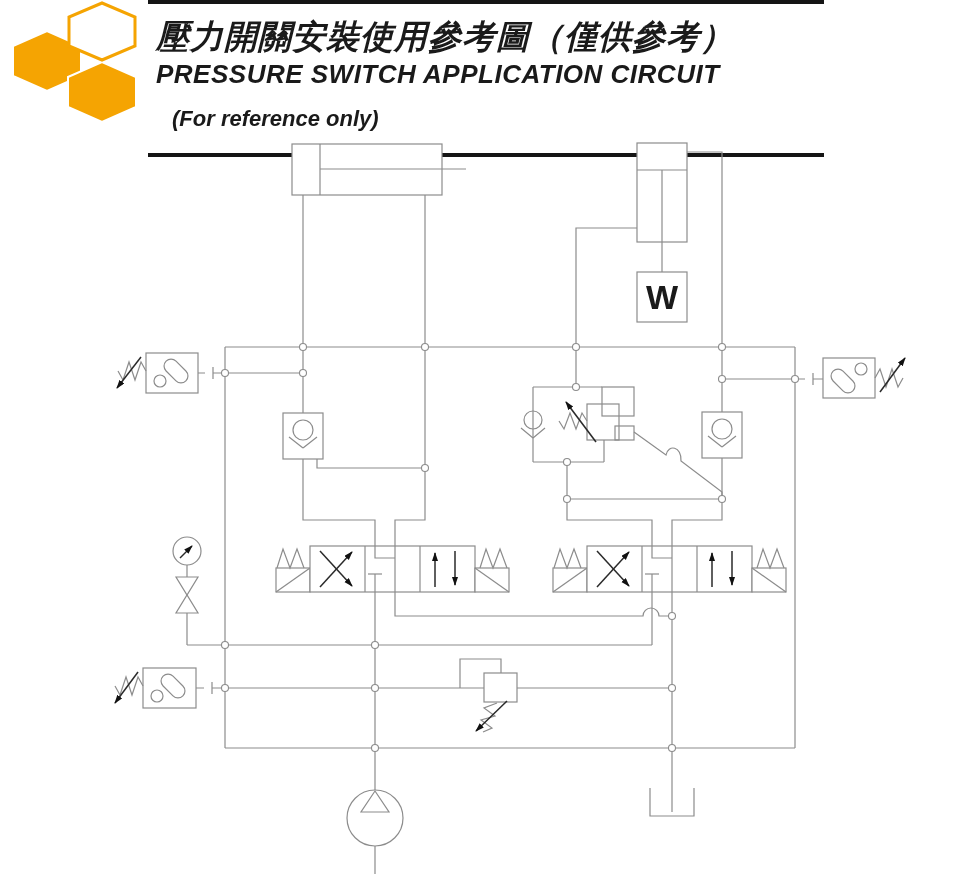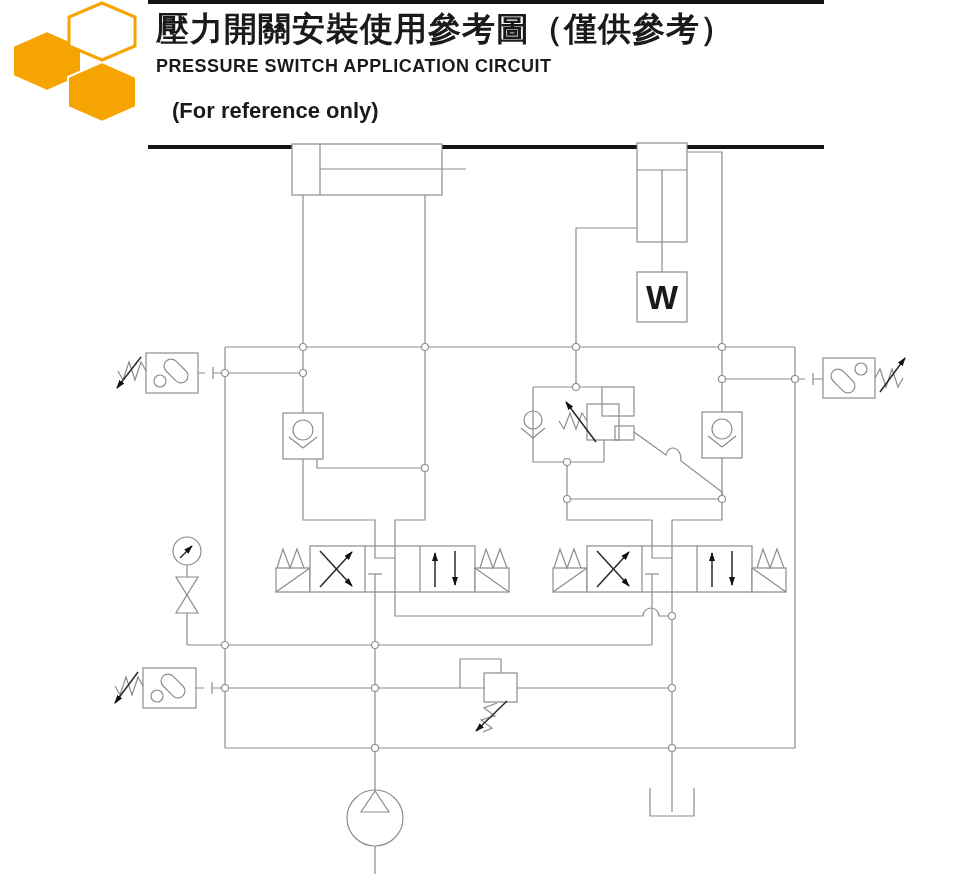--- a/index.html
+++ b/index.html
@@ -2,23 +2,23 @@
 <html><head>
 <meta charset="utf-8">
 <style>
   html,body{margin:0;padding:0;background:#ffffff;}
   body{width:955px;height:875px;position:relative;overflow:hidden;
        font-family:"Liberation Sans","DejaVu Sans",sans-serif;color:#1a1a1a;}
   .masthead{position:absolute;left:0;top:0;width:955px;height:135px;}
   .hexlogo{position:absolute;left:0;top:0;}
   .titles{position:absolute;left:148px;top:0;width:676px;
           border-top:4px solid #151515;border-bottom:4px solid #151515;
-          padding:3px 0 5px 8px;box-sizing:border-box;}
+          padding:11px 0 5px 8px;box-sizing:border-box;font-style:italic;}
   .titles h1{margin:0;font-size:33px;line-height:44px;font-weight:bold;letter-spacing:1px;white-space:nowrap;}
-  .titles h2{margin:0;font-size:18px;line-height:30px;font-weight:bold;letter-spacing:0.5px;white-space:nowrap;}
+  .titles h2{margin:0;font-size:26px;line-height:30px;font-weight:bold;letter-spacing:0.5px;white-space:nowrap;}
   .titles h3{margin:16px;font-size:22px;line-height:27px;font-weight:bold;white-space:nowrap;}
   svg text{font-family:"Liberation Sans","DejaVu Sans",sans-serif;}
   .ln{stroke:#8c8c8c;stroke-width:1.2;fill:none;}
   .bx{stroke:#8c8c8c;stroke-width:1.2;fill:#ffffff;}
   .ob{stroke:#8c8c8c;stroke-width:1.2;fill:none;}
   .jc{stroke:#8c8c8c;stroke-width:1.1;fill:#ffffff;}
   .ar{stroke:#2a2a2a;stroke-width:1.5;fill:none;marker-end:url(#ah);}
   .circuit{position:absolute;left:0;top:0;}
 </style>
 </head>

